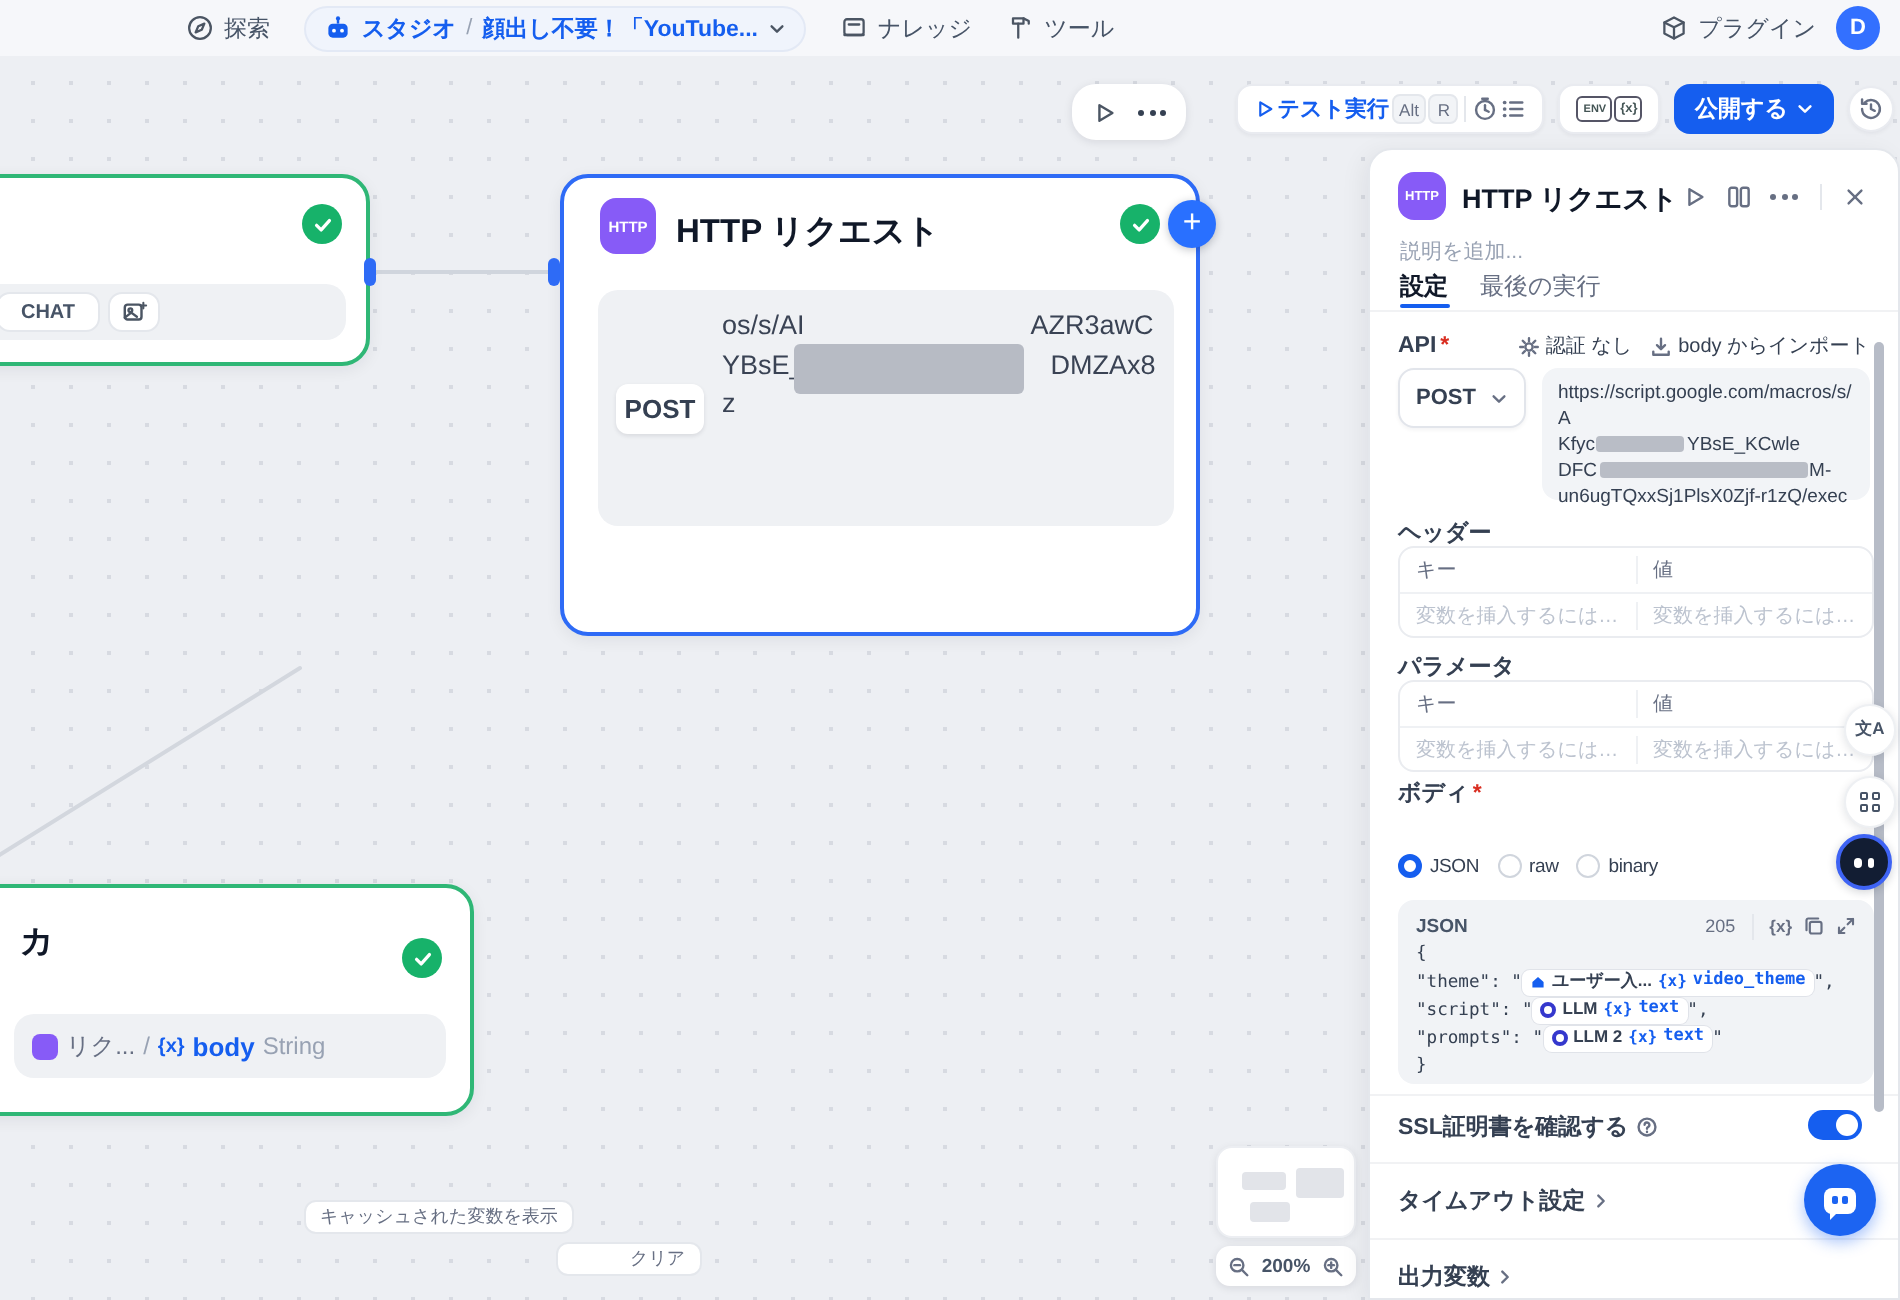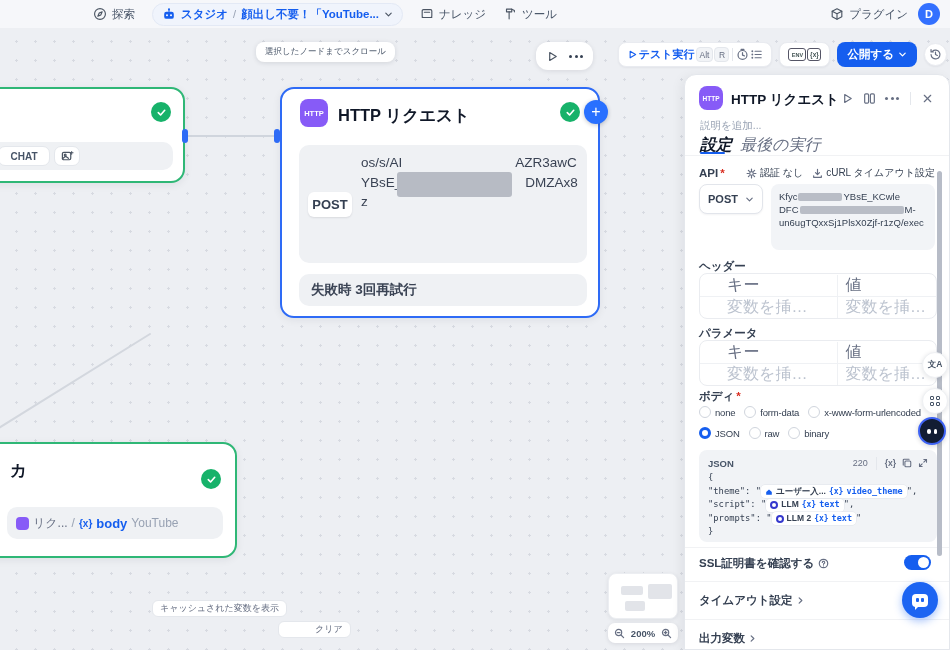--- a/index.html
+++ b/index.html
@@ -68,34 +68,34 @@
   .badge-ic { border:1.2px solid #556; border-radius:3px; color:#455; font-weight:700; display:flex; align-items:center; justify-content:center; }
   .publish-btn { background:#155eef; color:#fff; font-size:11.5px; font-weight:700; border-radius:8px; height:25px; display:flex; align-items:center; gap:4px; padding:0 10px; white-space:nowrap; }
   .hist-btn { width:23px; height:23px; border-radius:50%; background:#fff; border:1px solid #e9ebf0; display:flex; align-items:center; justify-content:center; box-shadow:0 1px 2px rgba(16,24,40,.05); }
 
   
   .panel { position:absolute; left:684px; top:74px; width:266px; height:576px; background:#fff; border:1px solid #e4e7ec; border-radius:12px 12px 0 0; box-shadow:-3px 2px 12px rgba(16,24,40,.06); z-index:5; overflow:hidden; }
   .panel .abs { position:absolute; }
   .p-title { font-size:13.5px; font-weight:700; color:#101828; white-space:nowrap; }
   .p-hicons { display:flex; align-items:center; gap:9px; }
   .p-desc { font-size:10.5px; color:#98a2b3; }
-  .tab { font-size:16px; color:#676f83; font-weight:500; cursor:pointer; white-space:nowrap;font-style:italic; }
+  .tab { font-size:12px; color:#676f83; font-weight:500; cursor:pointer; white-space:nowrap; }
   .tab.active { color:#101828; font-weight:700; }
   .tab-underline { position:absolute; height:2px; background:#155eef; border-radius:2px; }
   .p-div { position:absolute; left:0; right:0; height:1px; background:#f1f2f4; }
   .sec-label { font-size:11.5px; font-weight:700; color:#354052; white-space:nowrap; }
   .req { color:#d92d20; margin-left:2px; }
   .meta-row { display:flex; align-items:center; gap:9px; font-size:10px; color:#354052; white-space:nowrap; }
   .meta-item { display:inline-flex; align-items:center; gap:3px; cursor:pointer; }
   .method-select { width:64px; height:30px; background:#fff; border:1px solid #e2e5eb; border-radius:8px; box-shadow:0 1px 2px rgba(16,24,40,.05); display:flex; align-items:center; justify-content:space-between; padding:0 8px; font-size:11px; font-weight:600; color:#354052; }
   .p-url { background:#f2f4f7; border-radius:8px; padding:6px 8px; font-size:9.5px; line-height:13px; color:#354052; word-break:break-all; }
   .ptable { width:238px; border:1px solid #eaecf0; border-radius:8px; background:#fff; overflow:hidden; }
   .prow { display:flex; height:22px; align-items:center; }
   .prow + .prow { border-top:1px solid #eff1f4; }
-  .pcell { flex:1; padding:0 8px; font-size:16px; color:#676f83; overflow:hidden; white-space:nowrap; text-overflow:ellipsis;margin-left:19px; }
+  .pcell { flex:1; padding:0 8px; font-size:10px; color:#676f83; overflow:hidden; white-space:nowrap; text-overflow:ellipsis; }
   .pcell + .pcell { border-left:1px solid #eff1f4; }
   .ph { color:#bcc3cf; }
   .radio-row { display:flex; align-items:center; gap:9px; }
   .opt { display:inline-flex; align-items:center; gap:4px; font-size:9.5px; color:#354052; letter-spacing:-0.2px; cursor:pointer; }
   .radio { width:12px; height:12px; border-radius:50%; border:1.5px solid #d0d5dd; background:#fff; flex:0 0 auto; }
   .radio.on { border:3.8px solid #155eef; }
 
   .editor { background:#f1f3f6; border-radius:8px; width:238px; height:92px; padding:5px 9px; }
   .ed-head { display:flex; align-items:center; height:16px; }
   .ed-lang { font-size:9.5px; font-weight:700; color:#475467; }
@@ -185,23 +185,20 @@
         </div>
     </div>
   </div>
 
   <div class="canvas">
     <svg class="edges" width="950" height="650" viewBox="0 0 950 650">
       <line x1="188" y1="136" x2="276" y2="136" stroke="#d0d5dd" stroke-width="2"></line>
       <path d="M -6 431 L 150 334" stroke="#d3d7de" stroke-width="2" fill="none" stroke-linecap="round"></path>
     </svg>
 
-    <div class="float-tooltip" style="left:256px; top:14px;">
-      <span>選択したノードまでスクロール</span>
-    </div>
 
     <div class="play-more" style="left:536px; top:14px;">
       <svg class="ic" width="13" height="13" viewBox="0 0 14 14">
           <path d="M4 2.8 11 7 4 11.2z"></path>
         </svg>
       <span class="dots3">
           <i></i>
           <i></i>
           <i></i>
         </span>
@@ -247,40 +244,37 @@
       <div class="url-box" style="left:17px; right:11px; top:56px; height:118px;">
         <div class="post-pill" style="left:9px; top:47px; width:44px; height:25px; font-size:13px;">
             <span>POST</span>
           </div>
         <div class="url-text" style="left:62px; top:8px; right:8px; font-size:13.5px; line-height:19.5px;">
           <div><span>os/s/AI</span><span class="gap" style="width:113px;"></span><span>AZR3awC</span></div>
           <div><span>YBsE_K</span><span class="gap" style="width:114px;"></span><span>DMZAx8z</span></div>
         </div>
         <div class="redact" style="left:98px; top:27px; width:115px; height:25px;"></div>
       </div>
-      <div class="retry-bar" style="left:17px; right:11px; top:185px; height:32px;">
-          <span>失敗時 3回再試行</span>
-        </div>
     </div>
 
     <div class="node green" style="left:-40px; top:414px; width:277px; height:116px;">
       <div class="node-title" style="left:48px; top:16px; font-size:16.5px;">カ</div>
       <div class="check-badge" style="right:14px; top:25px;">
         <svg width="11" height="11" viewBox="0 0 12 12">
             <path d="M2.5 6.2 5 8.7 9.5 3.6" stroke="#fff" stroke-width="1.8" fill="none" stroke-linecap="round" stroke-linejoin="round"></path>
           </svg>
       </div>
       <div class="node-bar" style="left:45px; right:12px; top:63px; height:32px; padding:0 9px;">
         <span class="var-chip-row">
           <span class="mini-node-ic"></span>
           <span>リク...</span>
           <span class="vtype">/</span>
           <span class="vx">{x}</span>
           <span class="vname">body</span>
-          <span class="vtype">YouTube</span>
+          <span class="vtype">String</span>
         </span>
       </div>
     </div>
 
     <div class="bottom-pill" style="left:152px; top:572px;">
         <span>キャッシュされた変数を表示</span>
       </div>
     <div class="bottom-pill" style="left:278px; top:593px;padding-left:36px;">
         <span>クリア</span>
       </div>
@@ -393,30 +387,31 @@
             <circle cx="6" cy="6" r="2"></circle>
             <path d="M6 1.2v1.6M6 9.2v1.6M1.2 6h1.6M9.2 6h1.6M2.6 2.6l1.1 1.1M8.3 8.3l1.1 1.1M9.4 2.6 8.3 3.7M3.7 8.3 2.6 9.4"></path>
           </svg>
         <span>認証 なし</span>
       </span>
       <span class="meta-item">
         <svg class="ic ic-gray" width="11" height="11" viewBox="0 0 12 12">
             <path d="M6 1.5v5.5M3.8 5 6 7.2 8.2 5"></path>
             <path d="M1.8 8.5v1.7h8.4V8.5"></path>
           </svg>
-        <span>cURL タイムアウト設定</span>
+        <span>body からインポート</span>
       </span>
     </div>
     <div class="abs method-select" style="left:14px; top:109px;">
       <span>POST</span>
       <svg class="ic ic-gray" width="9" height="9" viewBox="0 0 10 10">
           <polyline points="2,3.5 5,6.5 8,3.5"></polyline>
         </svg>
     </div>
     <div class="abs p-url" style="left:86px; top:109px; right:14px; height:66px;">
+      <div><span>https://script.google.com/macros/s/A</span></div>
       <div><span>Kfyc</span><span class="redact-inline" style="width:44px;"></span><span>YBsE_KCwle</span></div>
       <div><span>DFC</span><span class="redact-inline" style="width:104px;"></span><span>M-</span></div>
       <div><span>un6ugTQxxSj1PlsX0Zjf-r1zQ/exec</span></div>
     </div>
 
     <div class="abs sec-label" style="left:14px; top:184px;">ヘッダー</div>
     <div class="abs ptable" style="left:14px; top:198px;">
       <div class="prow">
         <div class="pcell">キー</div>
         <div class="pcell">値</div>
@@ -435,54 +430,40 @@
       </div>
       <div class="prow">
         <div class="pcell ph">変数を挿入するには'/'を...</div>
         <div class="pcell ph">変数を挿入するには'/'を...</div>
       </div>
     </div>
 
     <div class="abs sec-label" style="left:14px; top:314px;">
       <span>ボディ</span><span class="req">*</span>
     </div>
-    <div class="abs radio-row" style="left:14px; top:331px;">
-      <span class="opt">
-          <span class="radio"></span>
-          <span>none</span>
-        </span>
-      <span class="opt">
-          <span class="radio"></span>
-          <span>form-data</span>
-        </span>
-      <span class="opt">
-          <span class="radio"></span>
-          <span>x-www-form-urlencoded</span>
-        </span>
-    </div>
     <div class="abs radio-row" style="left:14px; top:352px;">
       <span class="opt">
           <span class="radio on"></span>
           <span>JSON</span>
         </span>
       <span class="opt">
           <span class="radio"></span>
           <span>raw</span>
         </span>
       <span class="opt">
           <span class="radio"></span>
           <span>binary</span>
         </span>
     </div>
 
     <div class="abs editor" style="left:14px; top:375px;">
       <div class="ed-head">
         <span class="ed-lang">JSON</span>
         <span class="ed-right">
-          <span>220</span>
+          <span>205</span>
           <span class="vsep"></span>
           <span class="ed-vx">{x}</span>
           <svg class="ic ic-gray" width="10" height="10" viewBox="0 0 12 12">
               <rect x="3.5" y="3.5" width="7" height="7" rx="1.2"></rect>
               <path d="M8.5 1.5h-6a1 1 0 0 0-1 1v6"></path>
             </svg>
           <svg class="ic ic-gray" width="10" height="10" viewBox="0 0 12 12">
               <polyline points="7,1.8 10.2,1.8 10.2,5"></polyline>
               <polyline points="5,10.2 1.8,10.2 1.8,7"></polyline>
               <line x1="10.2" y1="1.8" x2="7" y2="5"></line>

